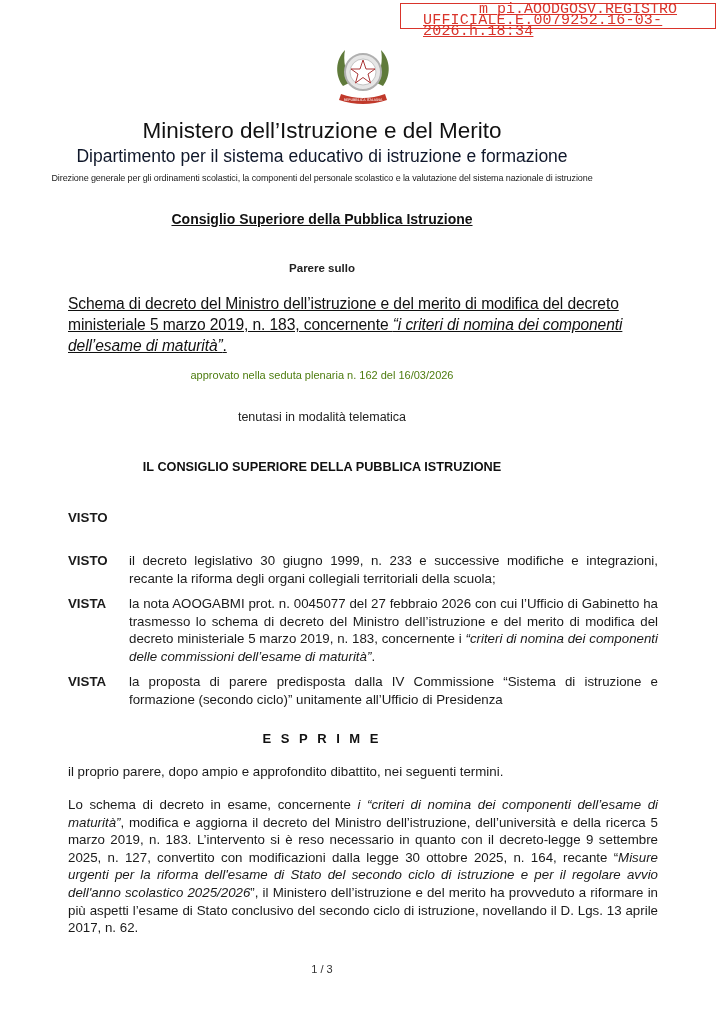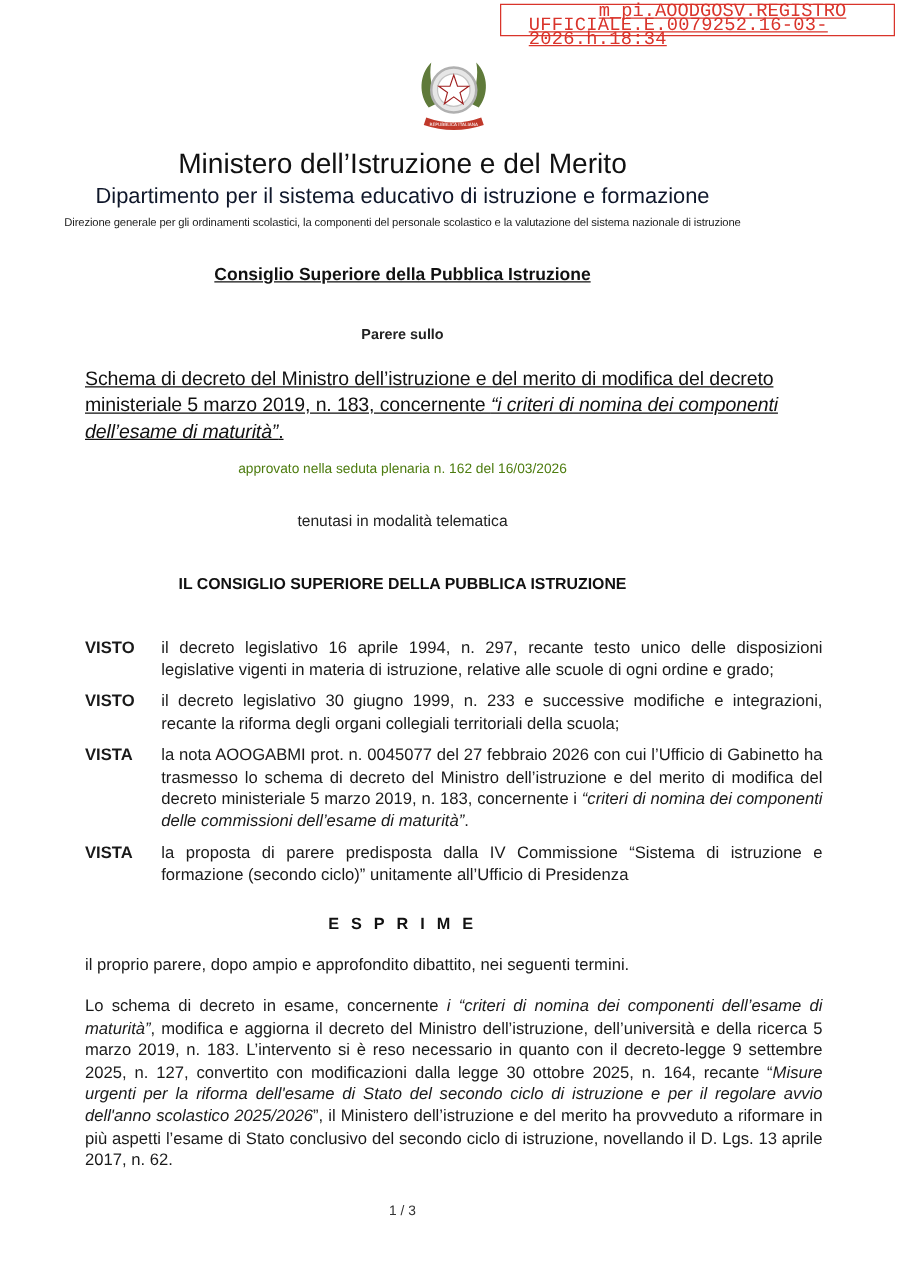--- a/index.html
+++ b/index.html
@@ -63,21 +63,20 @@
 <div class="abs schema">
   <span>Schema di decreto del Ministro dell’istruzione e del merito di modifica del decreto ministeriale 5 marzo 2019, n. 183, concernente </span><i>“i criteri di nomina dei componenti dell’esame di maturità”</i><span>.</span>
 </div>
 
 <div class="abs center t6">approvato nella seduta plenaria n. 162 del 16/03/2026</div>
 <div class="abs center t7">tenutasi in modalità telematica</div>
 <div class="abs center t8">IL CONSIGLIO SUPERIORE DELLA PUBBLICA ISTRUZIONE</div>
 
 <div class="abs premise p1">
   <span class="lab">VISTO</span>
-  <div class="txt"><span>il decreto legislativo 16 aprile 1994, n. 297, recante testo unico delle disposizioni legislative vigenti in materia di istruzione, relative alle scuole di ogni ordine e grado;</span></div>
 </div>
 <div class="abs premise p2">
   <span class="lab">VISTO</span>
   <div class="txt"><span>il decreto legislativo 30 giugno 1999, n. 233 e successive modifiche e integrazioni, recante la riforma degli organi collegiali territoriali della scuola;</span></div>
 </div>
 <div class="abs premise p3">
   <span class="lab">VISTA</span>
   <div class="txt"><span>la nota AOOGABMI prot. n. 0045077 del 27 febbraio 2026 con cui l’Ufficio di Gabinetto ha trasmesso lo schema di decreto del Ministro dell’istruzione e del merito di modifica del decreto ministeriale 5 marzo 2019, n. 183, concernente i </span><i>“criteri di nomina dei componenti delle commissioni dell’esame di maturità”</i><span>.</span></div>
 </div>
 <div class="abs premise p4">

